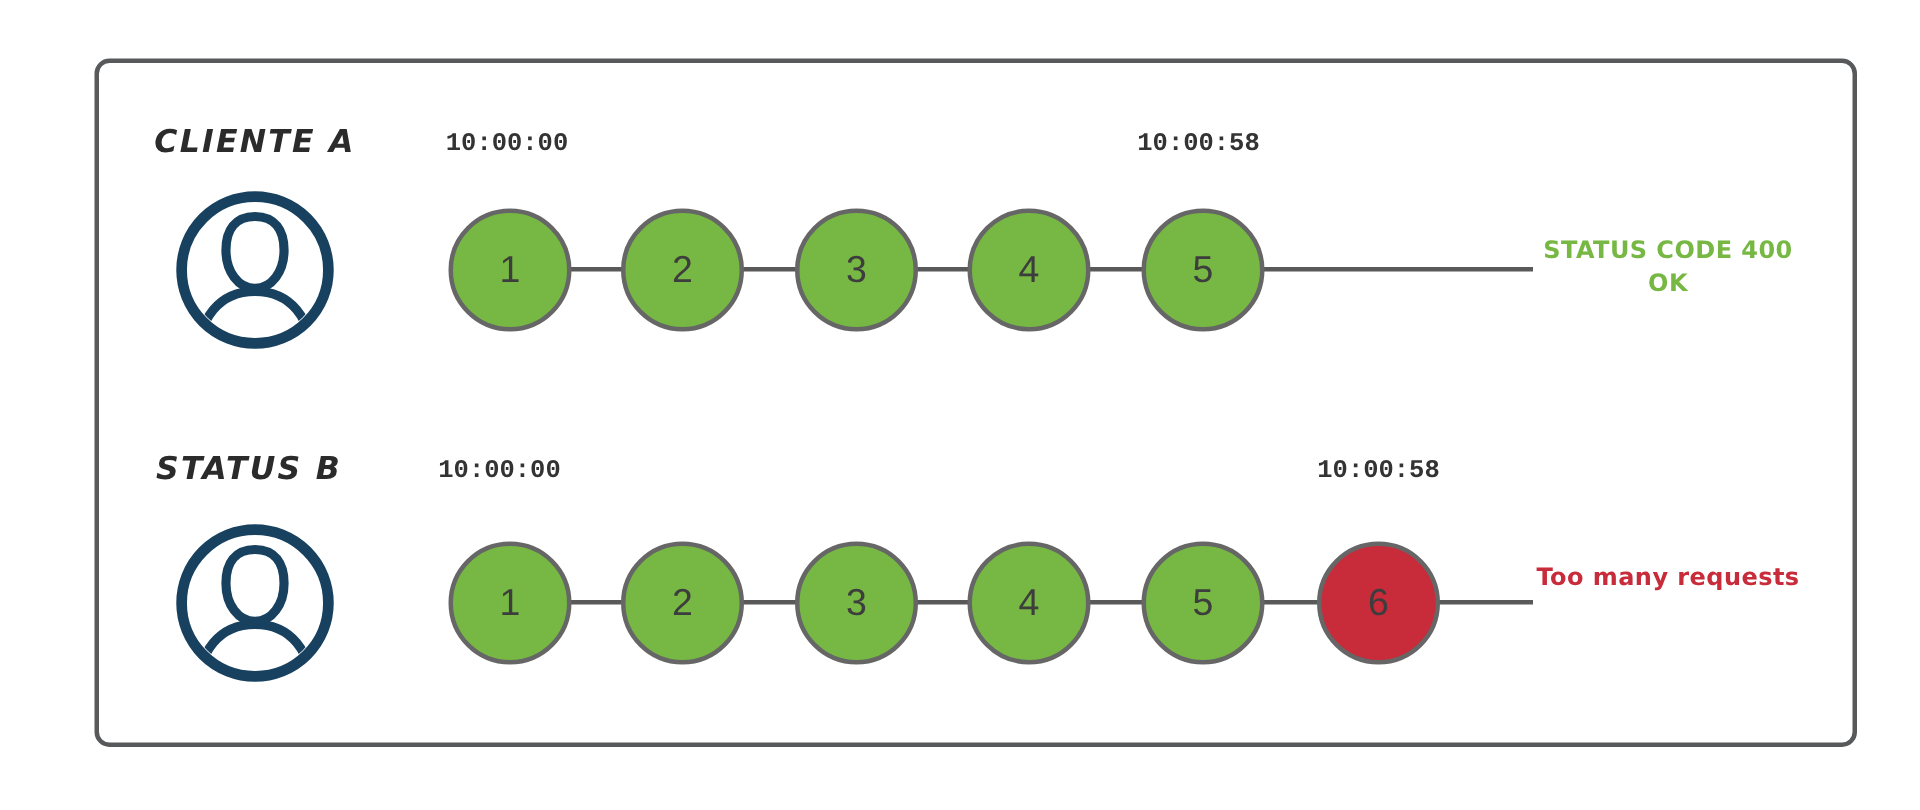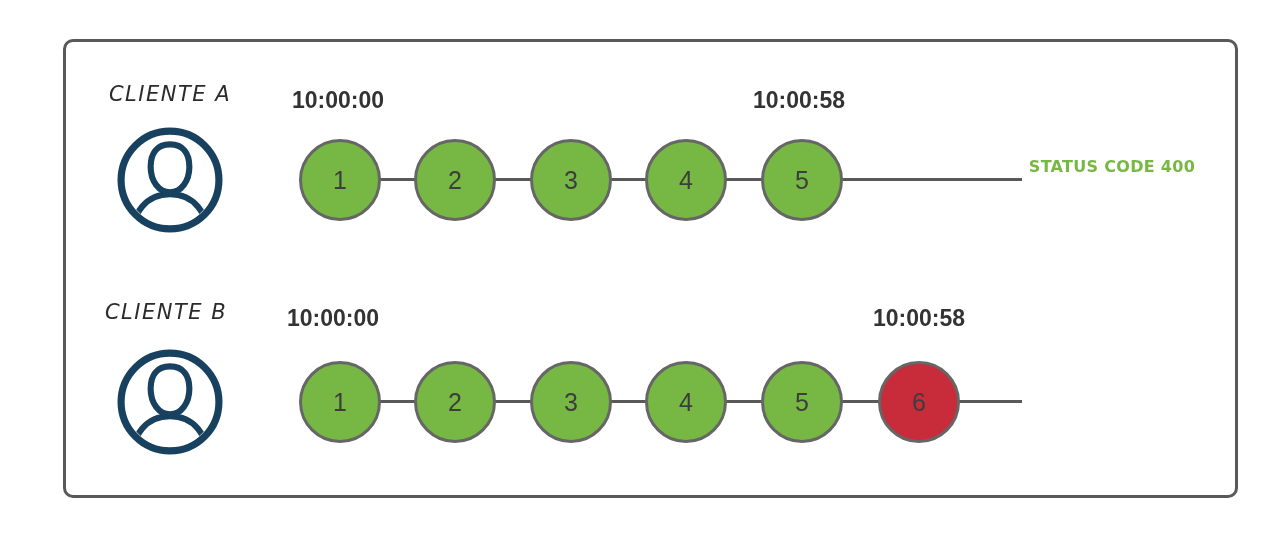--- a/index.html
+++ b/index.html
@@ -27,35 +27,36 @@
     left:63px;top:39px;width:1175px;height:459px;
     border:3px solid var(--frame-gray);
     border-radius:10px;
     background:#ffffff;
   }
   .client-label{
     position:absolute;
     width:210px;
     text-align:center;
     font-family:"DejaVu Sans", sans-serif;
-    font-weight:normal;
+    font-weight:bold;
     font-style:italic;
     font-size:21px;
     letter-spacing:1.5px;
     color:var(--label-dark);
     white-space:nowrap;
   }
   .timestamp{
     position:absolute;
     width:160px;
     text-align:center;
     font-weight:bold;
-    font-size:23px;
+    font-size:17px;
     color:var(--timestamp-dark);
     white-space:nowrap;
+    font-family:Liberation Mono, monospace;
   }
   .avatar{position:absolute;width:106px;height:106px;}
   .avatar .ring{fill:#ffffff;stroke:var(--avatar-navy);stroke-width:7;}
   .avatar .person{fill:#ffffff;stroke:var(--avatar-navy);stroke-width:6;}
   .connector{
     position:absolute;
     height:3px;
     background:var(--connector-gray);
   }
   .node{
@@ -118,23 +119,24 @@
     </div>
   <div class="node" style="left:645px;top:139px">
     <span>4</span>
     </div>
   <div class="node" style="left:761px;top:139px">
     <span>5</span>
     </div>
 
   <div class="status ok" style="left:1012px;top:156px">
     <div>STATUS CODE 400</div>
+    <div>OK</div>
   </div>
 
-  <div class="client-label" style="left:61px;top:300px">CLIENTE B</div>
+  <div class="client-label" style="left:61px;top:300px">STATUS B</div>
 
   <svg class="avatar" style="left:117px;top:349px" viewBox="0 0 104 104">
     <circle class="ring" cx="52" cy="52" r="48"></circle>
     <clipPath id="clip-b">
         <circle cx="52" cy="52" r="44"></circle>
       </clipPath>
     <g clip-path="url(#clip-b)">
       <path class="person" d="M14 114 C14 82 30 66 52 66 C74 66 90 82 90 114 Z"></path>
       <path class="person" d="M52 17 C39 17 33 26 33 39 C33 53 41 64 52 64 C63 64 71 53 71 39 C71 26 65 17 52 17 Z"></path>
     </g>
@@ -158,14 +160,15 @@
     <span>4</span>
     </div>
   <div class="node" style="left:761px;top:361px">
     <span>5</span>
     </div>
   <div class="node err" style="left:878px;top:361px">
     <span>6</span>
     </div>
 
   <div class="status err" style="left:1012px;top:374px">
+    <div>Too many requests</div>
   </div>
 </div>
 
 </body></html>

